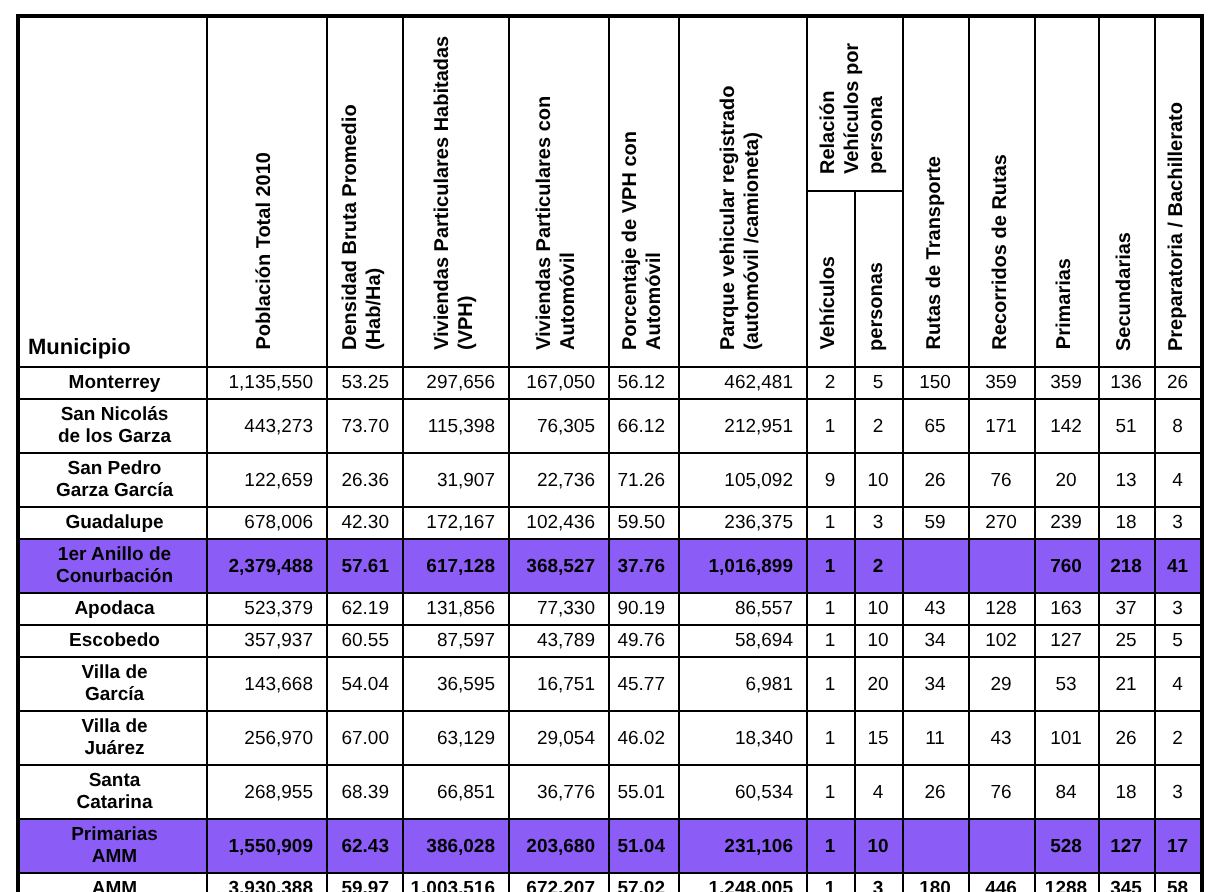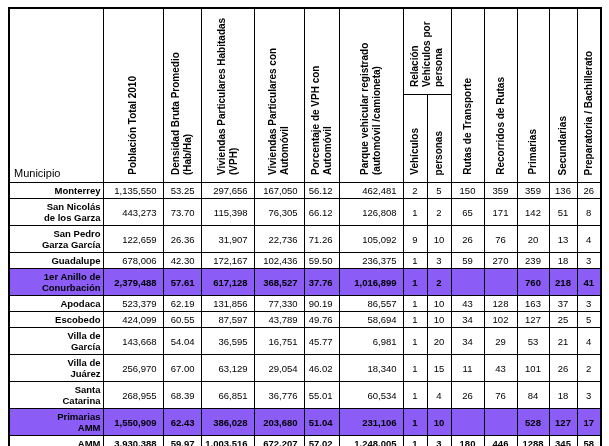--- a/index.html
+++ b/index.html
@@ -38,32 +38,32 @@
     text-align: left;
     white-space: normal;
   }
   th.vh.group .v { max-height: 76px; }
   th.vh.sub .v   { max-height: 82px; }
   th.corner {
     vertical-align: bottom;
     text-align: left;
     padding: 0 0 3px 4px;
     font-size: 11px;
-    font-weight: normal;
+    font-weight: bold;
   }
 
   
   td {
     font-size: 9.5px;
     line-height: 11px;
     padding: 2px 2px;
     vertical-align: middle;
   }
   td.mun {
-    text-align: right;
+    text-align: center;
     font-weight: bold;
     padding-left: 4px;
     white-space: pre-line;
   }
   td.num { text-align: right; padding-right: 6px; }
   td.ctr { text-align: center; }
   tr.rowsub td { background: #8b5cf6; font-weight: bold; }
   tr.rowtotal td { font-weight: bold; }
 </style>
 </head>
@@ -128,21 +128,21 @@
           <td class="ctr">26</td>
         </tr>
         <tr>
           <td class="mun">San Nicolás
 de los Garza</td>
           <td class="num">443,273</td>
           <td class="num">73.70</td>
           <td class="num">115,398</td>
           <td class="num">76,305</td>
           <td class="num">66.12</td>
-          <td class="num">126,808</td>
+          <td class="num">212,951</td>
           <td class="ctr">1</td>
           <td class="ctr">2</td>
           <td class="ctr">65</td>
           <td class="ctr">171</td>
           <td class="ctr">142</td>
           <td class="ctr">51</td>
           <td class="ctr">8</td>
         </tr>
         <tr>
           <td class="mun">San Pedro
@@ -205,21 +205,21 @@
           <td class="ctr">1</td>
           <td class="ctr">10</td>
           <td class="ctr">43</td>
           <td class="ctr">128</td>
           <td class="ctr">163</td>
           <td class="ctr">37</td>
           <td class="ctr">3</td>
         </tr>
         <tr>
           <td class="mun">Escobedo</td>
-          <td class="num">424,099</td>
+          <td class="num">357,937</td>
           <td class="num">60.55</td>
           <td class="num">87,597</td>
           <td class="num">43,789</td>
           <td class="num">49.76</td>
           <td class="num">58,694</td>
           <td class="ctr">1</td>
           <td class="ctr">10</td>
           <td class="ctr">34</td>
           <td class="ctr">102</td>
           <td class="ctr">127</td>

